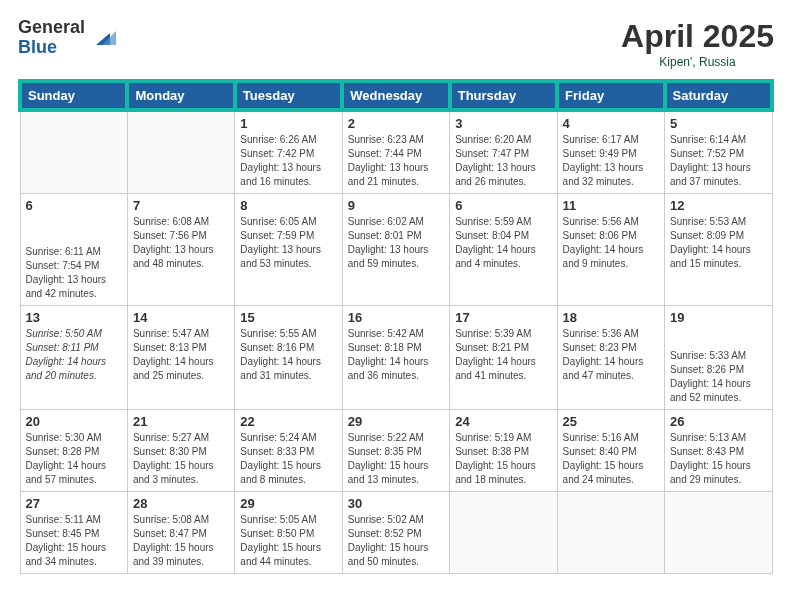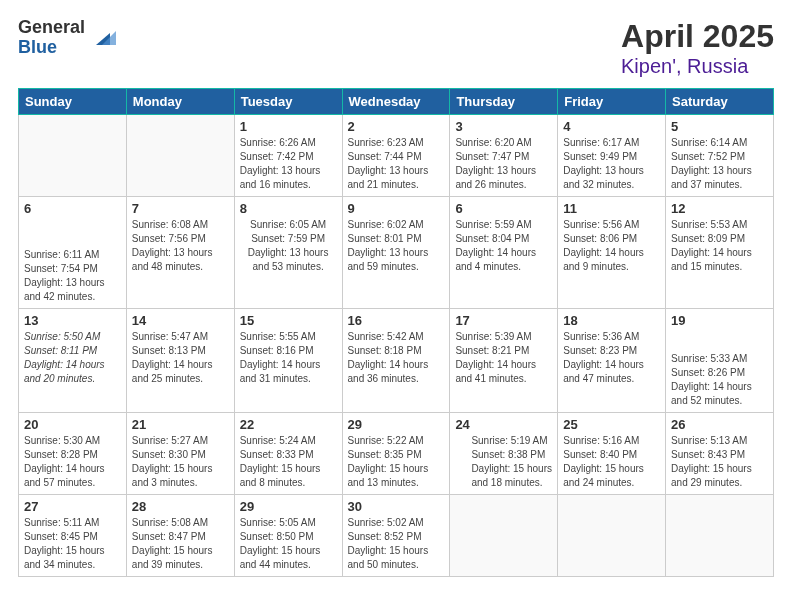--- a/index.html
+++ b/index.html
@@ -26,45 +26,45 @@
     .logo {
       display: flex;
       align-items: center;
     }
     .logo-text {
       display: flex;
       flex-direction: column;
       line-height: 1.1;
     }
     .title-area {
-      text-align: left;
+      text-align: center;
     }
     .month-title {
       font-size: 32px;
       font-weight: bold;
       color: #333;
     }
     .location {
-      font-size: 20px;
-      color: #4c1d95;
+      font-size: 12px;
+      color: #14532d;
     }
     .calendar {
       flex: 1;
       border: 1px solid #ccc;
       border-collapse: collapse;
       width: 100%;
       table-layout: fixed;
     }
     .calendar th {
       background-color: #2060a0;
       color: #fff;
       text-align: left;
       padding: 5px 6px;
       font-size: 13px;
-      border: 1px solid #14b8a6;
+      border: 4px solid #14b8a6;
     }
     .calendar td {
       border: 1px solid #ccc;
       vertical-align: top;
       padding: 4px 5px;
       font-size: 10.5px;
       color: #333;
       height: 82px;
     }
     .cell-date {
@@ -163,21 +163,21 @@
 Daylight: 13 hours and 42 minutes.</div>
           </td>
           <td>
             <span class="cell-date">7</span>
             <div class="cell-info" style="white-space: pre-line;">Sunrise: 6:08 AM
 Sunset: 7:56 PM
 Daylight: 13 hours and 48 minutes.</div>
           </td>
           <td>
             <span class="cell-date">8</span>
-            <div class="cell-info" style="white-space: pre-line; text-align: center;">Sunrise: 6:05 AM
+            <div class="cell-info" style="white-space: pre-line;">Sunrise: 6:05 AM
 Sunset: 7:59 PM
 Daylight: 13 hours and 53 minutes.</div>
           </td>
           <td>
             <span class="cell-date">9</span>
             <div class="cell-info" style="white-space: pre-line;">Sunrise: 6:02 AM
 Sunset: 8:01 PM
 Daylight: 13 hours and 59 minutes.</div>
           </td>
           <td>
@@ -263,21 +263,21 @@
 Daylight: 15 hours and 8 minutes.</div>
           </td>
           <td>
             <span class="cell-date">29</span>
             <div class="cell-info" style="white-space: pre-line;">Sunrise: 5:22 AM
 Sunset: 8:35 PM
 Daylight: 15 hours and 13 minutes.</div>
           </td>
           <td>
             <span class="cell-date">24</span>
-            <div class="cell-info" style="white-space: pre-line; margin-left: 16px;">Sunrise: 5:19 AM
+            <div class="cell-info" style="white-space: pre-line;">Sunrise: 5:19 AM
 Sunset: 8:38 PM
 Daylight: 15 hours and 18 minutes.</div>
           </td>
           <td>
             <span class="cell-date">25</span>
             <div class="cell-info" style="white-space: pre-line;">Sunrise: 5:16 AM
 Sunset: 8:40 PM
 Daylight: 15 hours and 24 minutes.</div>
           </td>
           <td>

